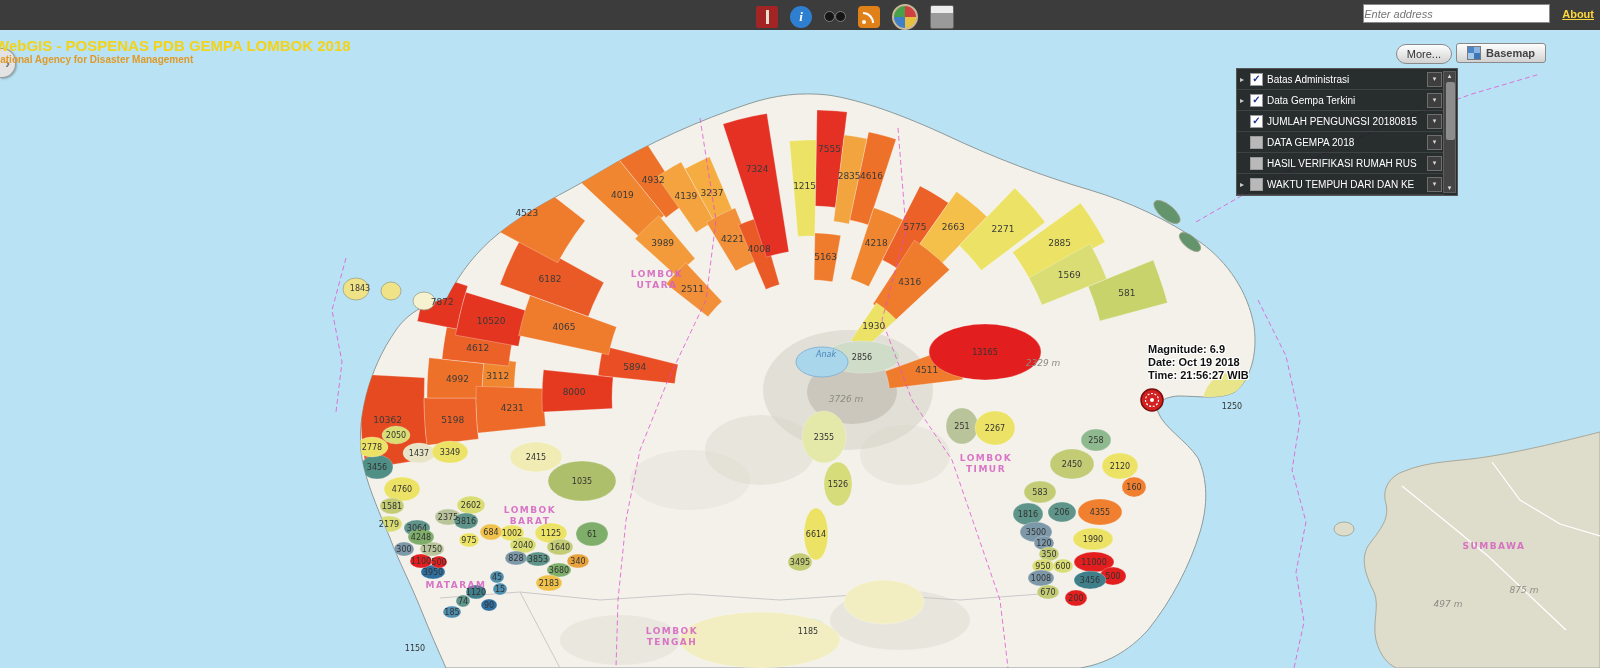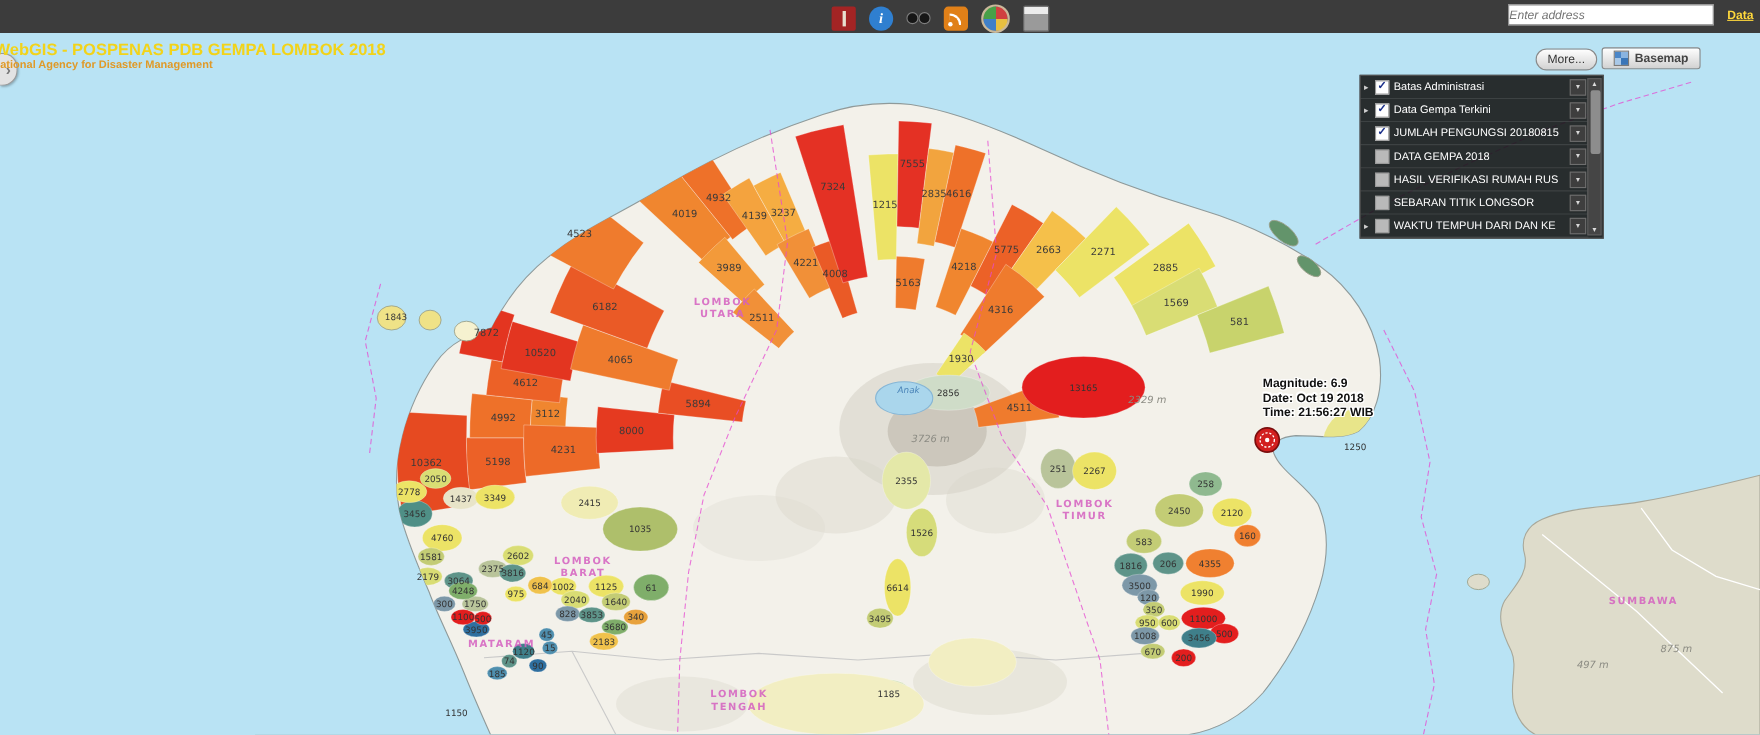--- a/index.html
+++ b/index.html
@@ -59,21 +59,21 @@
     <div class="toolbar" id="toolbar">
         <span class="ticon icon-book-icon"></span>
         <span class="ticon icon-info-icon"></span>
         <span class="ticon icon-tools-icon"></span>
         <span class="ticon icon-rss-icon"></span>
         <span class="ticon icon-palette-icon"></span>
         <span class="ticon icon-printer-icon"></span>
       </div>
     <div class="addr">
       <input id="addr" type="text" placeholder="Enter address" style="">
-      <a class="about">Data</a>
+      <a class="about">About</a>
     </div>
   </header>
 
   <div id="map">
     <svg id="svg" width="1600" height="638" viewBox="0 30 1600 638">
         <rect x="0" y="30" width="1600" height="638" fill="#b9e3f4"></rect>
         <path d="M1600,432 C1560,442 1528,450 1492,456 C1458,462 1430,460 1402,472 C1388,478 1382,490 1386,504 C1390,520 1378,532 1368,546 C1360,560 1366,576 1374,592 C1380,606 1372,622 1376,640 C1380,656 1388,664 1396,668 L1600,668 Z" fill="#dedccb" stroke="#a8a89a" stroke-width="1"></path>
         <polyline points="1402,486 1444,520 1488,556 1530,596 1566,630" fill="none" stroke="#ffffff" stroke-width="1.2"></polyline>
         <polyline points="1492,462 1520,500 1560,524 1600,536" fill="none" stroke="#ffffff" stroke-width="1.2"></polyline>
         <defs>
@@ -371,26 +371,20 @@
           <span class="llabel">DATA GEMPA 2018</span>
           <span class="ldrop">▾</span>
         </div>
         <div class="lrow">
           <span class="lexp"></span>
           <span class="lchk off"></span>
           <span class="llabel">HASIL VERIFIKASI RUMAH RUS</span>
           <span class="ldrop">▾</span>
         </div>
         <div class="lrow">
-          <span class="lexp"></span>
-          <span class="lchk off"></span>
-          <span class="llabel">SEBARAN TITIK LONGSOR</span>
-          <span class="ldrop">▾</span>
-        </div>
-        <div class="lrow">
           <span class="lexp">▸</span>
           <span class="lchk off"></span>
           <span class="llabel">WAKTU TEMPUH DARI DAN KE</span>
           <span class="ldrop">▾</span>
         </div>
         <div class="lscroll">
           <span>▴</span>
           <span>▾</span>
         </div>
         <div class="lthumb"></div>

